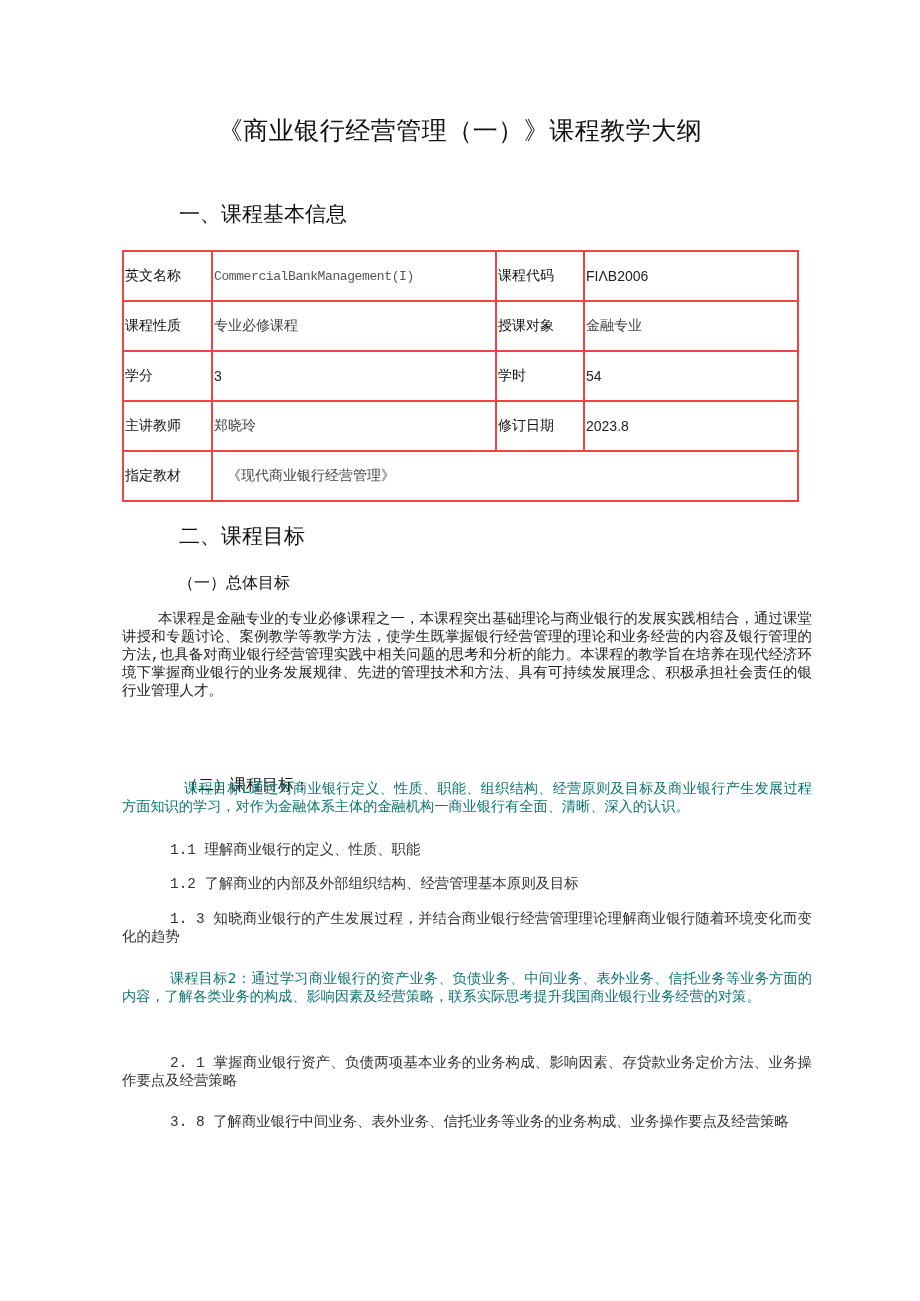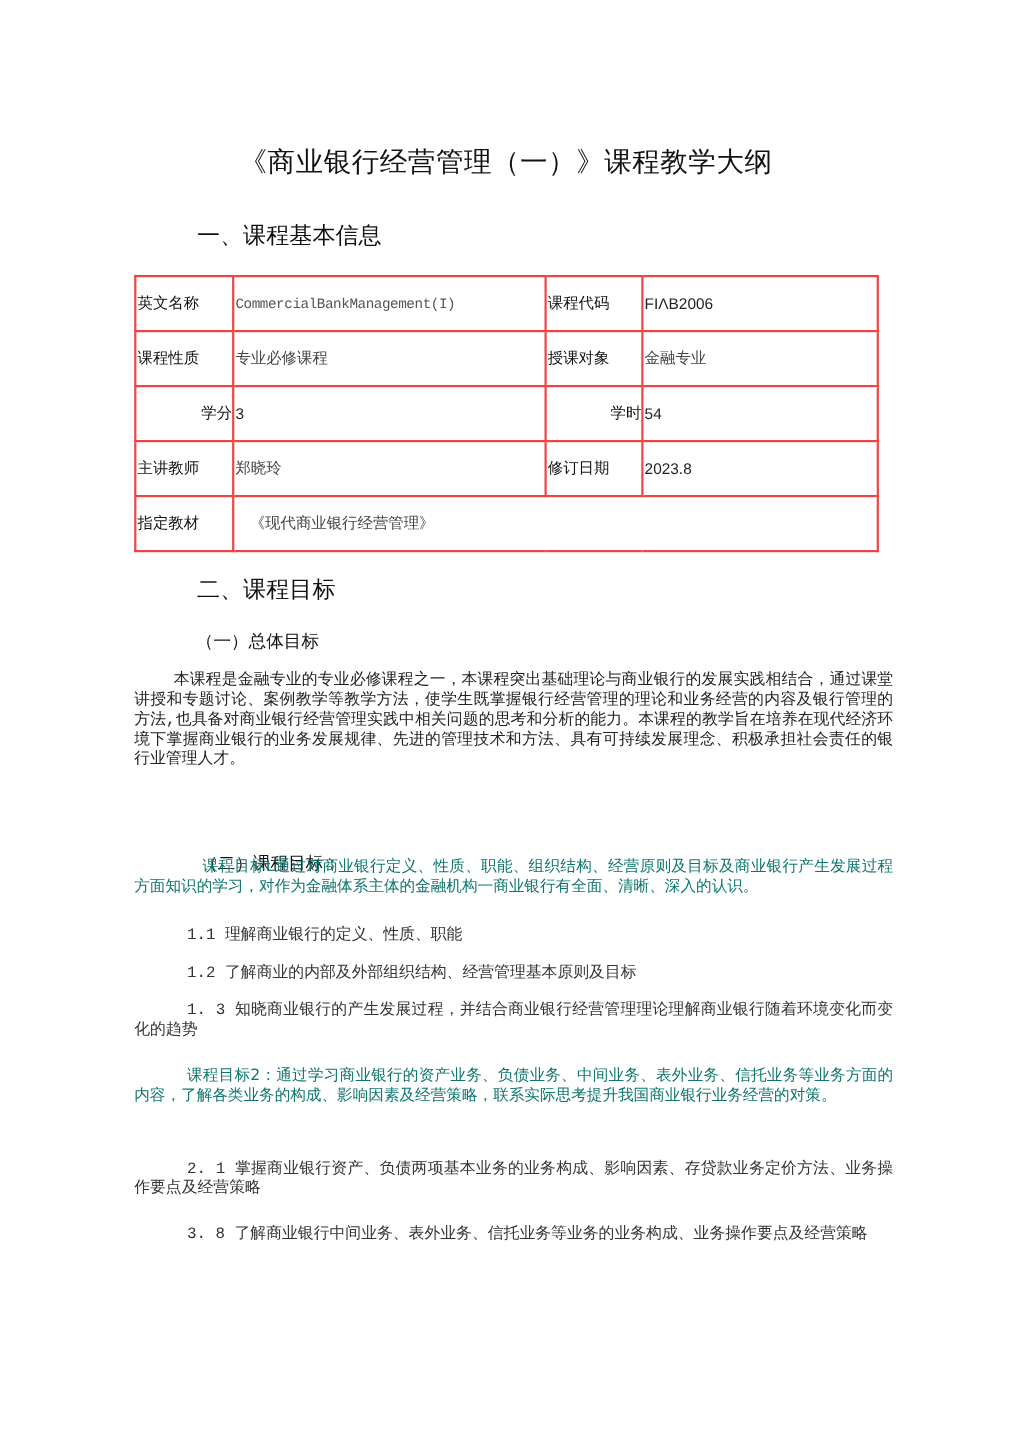--- a/index.html
+++ b/index.html
@@ -1,28 +1,28 @@
 <!DOCTYPE html>
 <html><head>
   <meta charset="utf-8">
   <style>
     html, body { margin: 0; padding: 0; background: #ffffff; }
     body { width: 920px; height: 1301px; position: relative; overflow: hidden; color: #111; font-family: "DejaVu Sans", sans-serif; }
     .abs { position: absolute; white-space: nowrap; text-align: center; }
-    .title { left: 0; width: 920px; top: 130px; text-align: center; font-size: 25px; letter-spacing: 0.5px; color: #111; }
+    .title { left: 0; width: 920px; top: 114px; text-align: center; font-size: 25px; letter-spacing: 0.5px; color: #111; }
     .h1 { font-size: 21px; color: #111; }
     .h2 { font-size: 16px; color: #111; }
     .serif { font-family: Liberation Mono, monospace; }
     table.info { position: absolute; left: 122px; top: 250px; width: 675px; border-collapse: collapse; table-layout: fixed; }
     table.info td { border: 2px solid #ef4444; height: 48px; padding: 0 0 0 1px; font-size: 14px; vertical-align: middle; }
     table.info td.label { color: #111; }
     table.info td.value { color: #444; margin-left: 13px; }
     table.info td.value.num { font-family: "Liberation Sans", sans-serif; color: #222; font-size: 14px; }
     table.info td.value.mono { font-family: "Liberation Mono", monospace; font-size: 13px; color: #555; letter-spacing: -0.4px; }
-    table.info td.center { text-align: right; }
+    table.info td.center { text-align: left; }
     .para { position: absolute; left: 122px; width: 690px; font-size: 14.4px; line-height: 18px; color: #222; white-space: normal; text-align: justify; }
     .bold { color: #0f766e; }
     .sub { position: absolute; font-size: 14.4px; color: #333; white-space: nowrap; }
   </style>
 </head>
 <body>
 
 <div class="abs title">《商业银行经营管理（一）》课程教学大纲</div>
 
 <div class="abs h1" style="left:179px; top:200px;">一、课程基本信息</div>

